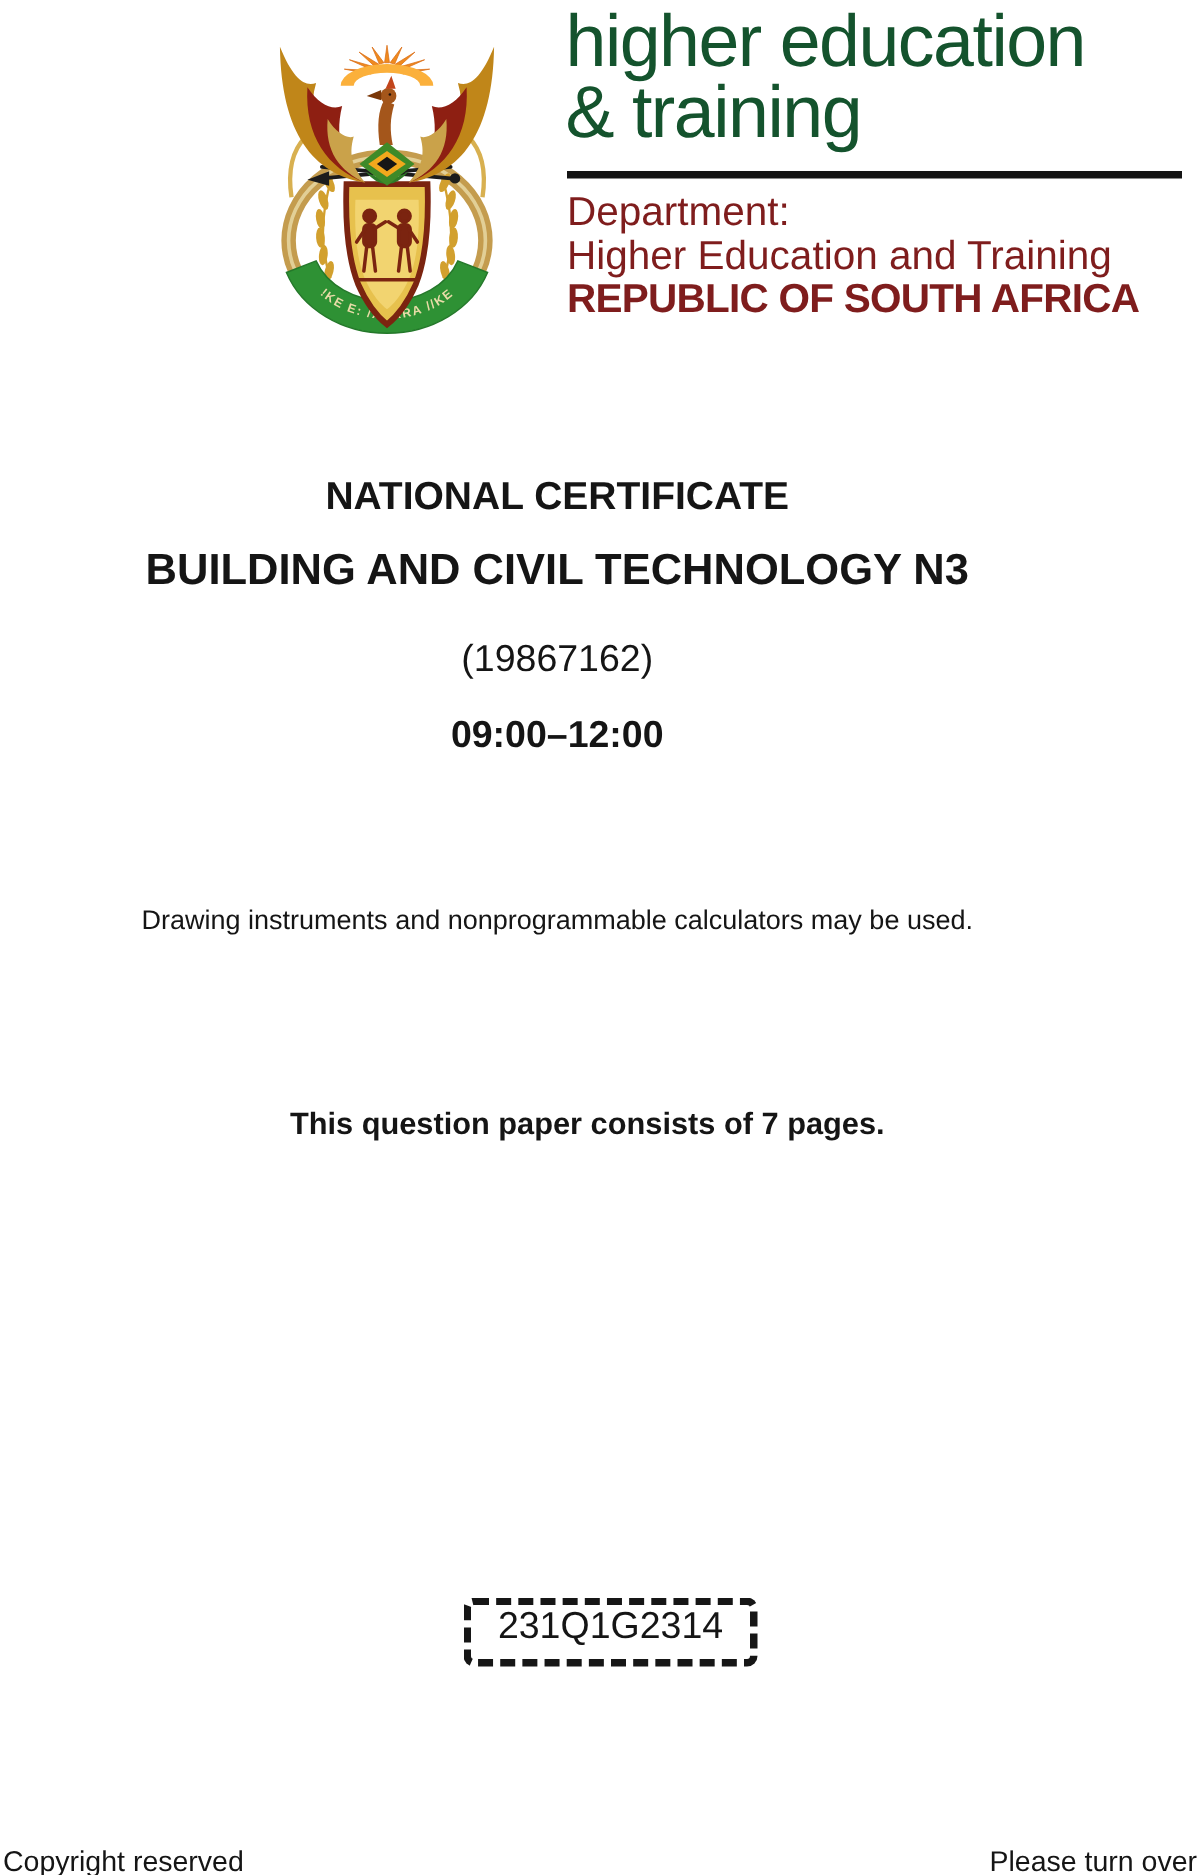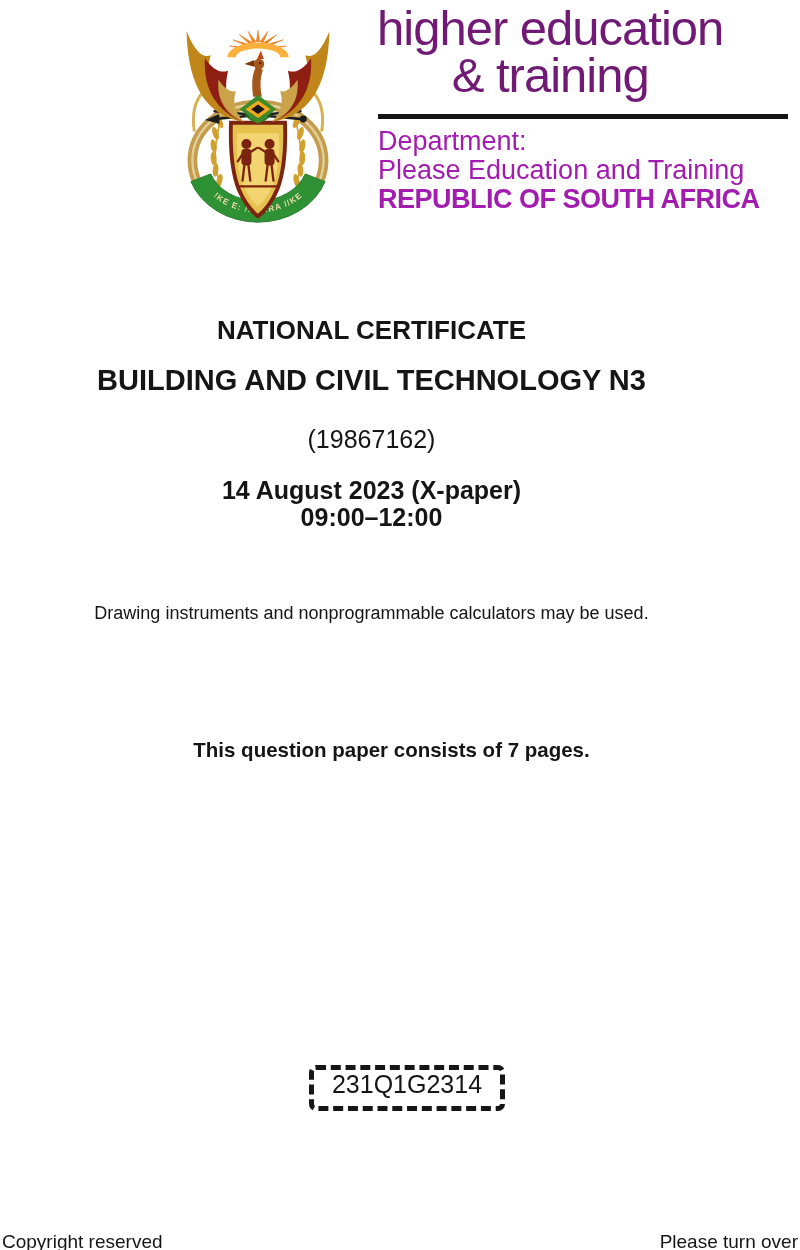--- a/index.html
+++ b/index.html
@@ -4,26 +4,26 @@
 <style>
   html,body { margin:0; padding:0; background:#ffffff; }
   .page {
     position:relative; width:800px; height:1250px; background:#ffffff;
     font-family:"Liberation Sans", sans-serif; color:#151515; overflow:hidden;
   }
   
   .coa { position:absolute; left:176px; top:6px; width:164px; height:222px; }
   .wordmark {
     position:absolute; left:377px; top:5px;
-    font-size:49px; line-height:47px; letter-spacing:-1px; color:#701a75;text-align:center;
+    font-size:49px; line-height:47px; letter-spacing:-1px; color:#14532d;
   }
   .rule { position:absolute; left:378px; top:114px; width:410px; height:5px; background:#141414; }
   .dept {
     position:absolute; left:378px; top:127px;
-    font-size:27px; line-height:29px; color:#a21caf;
+    font-size:27px; line-height:29px; color:#7f1d1d;
   }
   .dept .country { font-weight:bold; letter-spacing:-0.5px; }
   
   .center-line { position:absolute; left:0; width:743px; text-align:center; }
   #natcert  { top:315px; font-size:26px; font-weight:bold; }
   #subject  { top:364px; font-size:29px; font-weight:bold; }
   #code     { top:425px; font-size:25px; }
   #datetime { top:477px; font-size:25px; font-weight:bold; line-height:27px; }
   #note1    { top:603px; font-size:18px; font-weight:normal; }
   #note2    { top:738px; font-size:20.5px; font-weight:bold;margin-left:20px; }
@@ -147,29 +147,28 @@
     </g>
   </svg>
 
   <div class="wordmark">
     <div>higher education</div>
     <div>&amp; training</div>
   </div>
   <div class="rule"></div>
   <div class="dept">
     <div>Department:</div>
-    <div>Please Education and Training</div>
+    <div>Higher Education and Training</div>
     <div class="country">REPUBLIC OF SOUTH AFRICA</div>
   </div>
 
   <div class="center-line" id="natcert">NATIONAL CERTIFICATE</div>
   <div class="center-line" id="subject">BUILDING AND CIVIL TECHNOLOGY N3</div>
   <div class="center-line" id="code">(19867162)</div>
   <div class="center-line" id="datetime">
-    <div>14 August 2023 (X-paper)</div>
     <div>09:00–12:00</div>
   </div>
   <div class="center-line" id="note1">Drawing instruments and nonprogrammable calculators may be used.</div>
   <div class="center-line" id="note2">This question paper consists of 7 pages.</div>
 
   <div id="codebox">
     <span>231Q1G2314</span>
   </div>
 
   <div id="footL">Copyright reserved</div>

